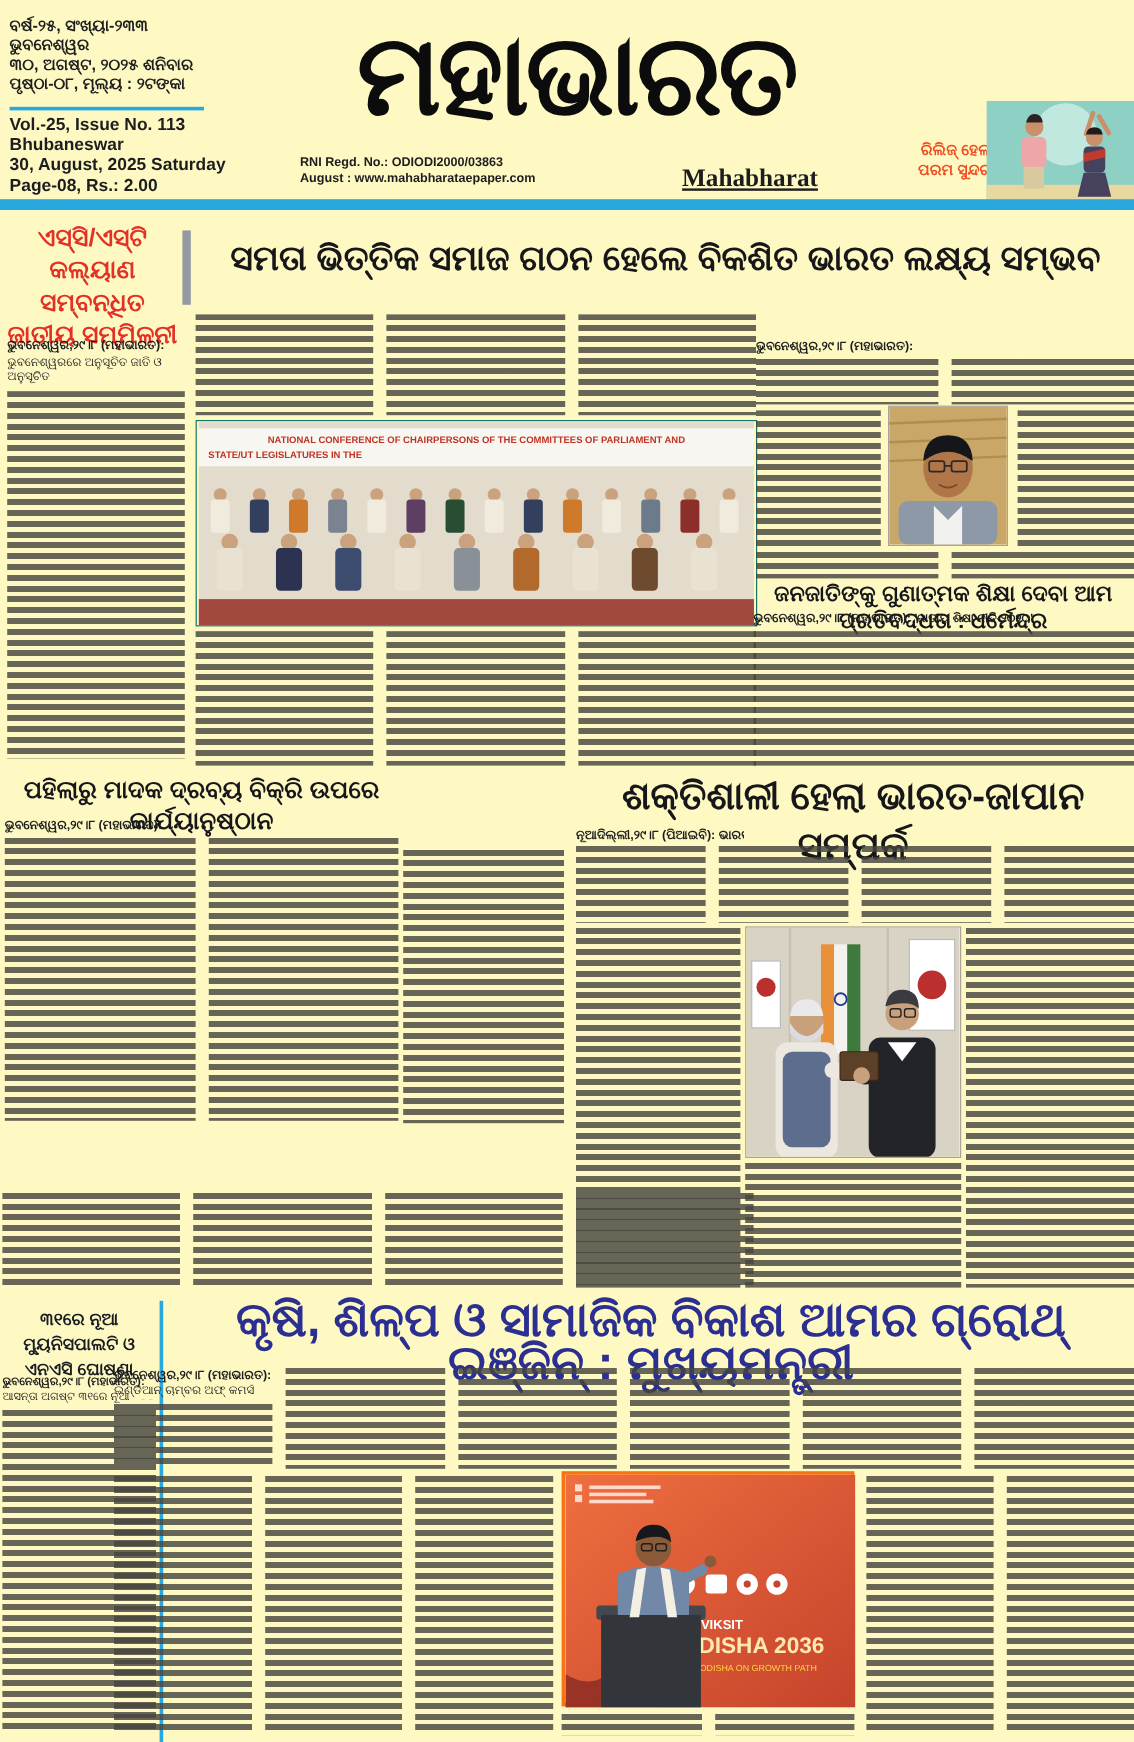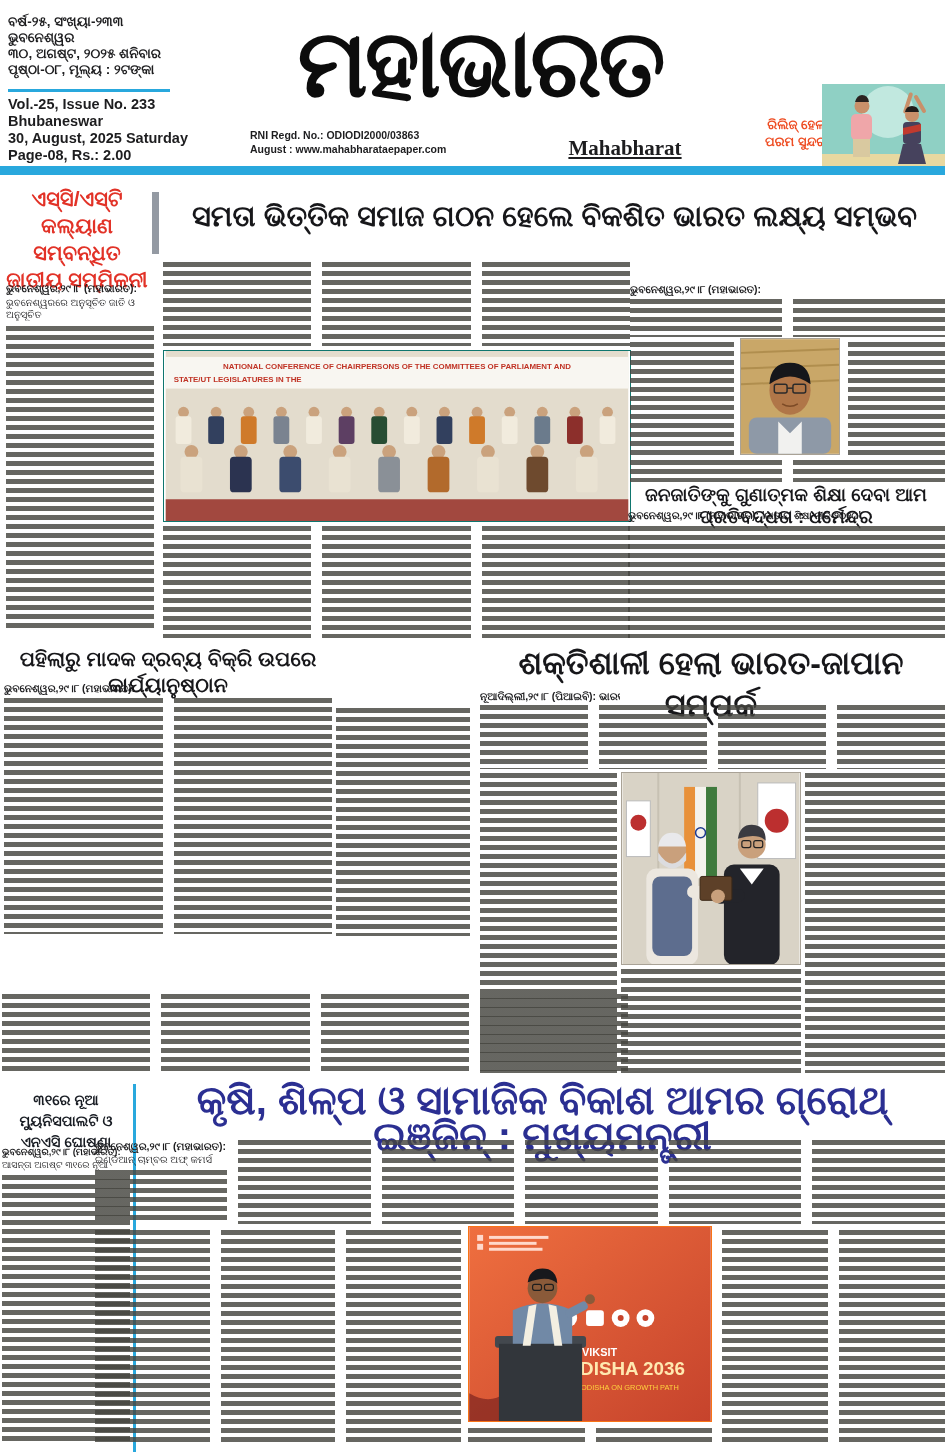--- a/index.html
+++ b/index.html
@@ -1,17 +1,17 @@
 <!DOCTYPE html>
 <html style="--rule_blue: #29a8dd; --headline_red: #e23227; --banner_blue: #2b2f92; --promo_red: #ee4d23; --text_dark: #1d1d1f;"><head>
 <meta charset="utf-8">
 <style>
   *{margin:0;padding:0;box-sizing:border-box}
   html,body{background:#888}
-  #page{position:relative;width:945px;height:1452px;margin:0 auto;background:#ffffff;
+  #page{position:relative;width:945px;height:1452px;margin:0 auto;background:#fef9c3;
         font-family:"Liberation Sans",sans-serif;color:var(--text_dark,#1d1d1f);overflow:hidden}
   .abs{position:absolute}
   .b{font-weight:bold}
   .ctr{text-align:center}
   .greek{background:repeating-linear-gradient(to bottom,#45453f 0 5px,rgba(0,0,0,0) 5px 9px);opacity:.82}
   .gcols{display:flex;gap:11px}
   .gcols>div{flex:1}
   .dateline{font-size:10.5px;font-weight:bold;white-space:nowrap;overflow:hidden}
   .lead{font-size:10px;line-height:12px;overflow:hidden}
   .masthead{font-family:"DejaVu Sans",sans-serif;font-weight:bold;font-size:94px;line-height:128px;
@@ -34,21 +34,21 @@
 <div id="page">
 
   <div class="abs" style="left:8px;top:14px;width:210px">
     <div class="info-line">ବର୍ଷ-୨୫, ସଂଖ୍ୟା-୨୩୩</div>
     <div class="info-line">ଭୁବନେଶ୍ୱର</div>
     <div class="info-line">୩୦, ଅଗଷ୍ଟ, ୨୦୨୫ ଶନିବାର</div>
     <div class="info-line">ପୃଷ୍ଠା-୦୮, ମୂଲ୍ୟ : ୨ଟଙ୍କା</div>
   </div>
   <div class="abs rule-blue" style="left:8px;top:89px;width:162px;height:3px"></div>
   <div class="abs" style="left:8px;top:96px;width:240px">
-    <div class="info-line-en">Vol.-25, Issue No. 233</div>
+    <div class="info-line-en">Vol.-25, Issue No. 113</div>
     <div class="info-line-en">Bhubaneswar</div>
     <div class="info-line-en">30, August, 2025 Saturday</div>
     <div class="info-line-en">Page-08, Rs.: 2.00</div>
   </div>
 
   <div class="abs masthead" style="left:210px;top:0;width:540px;height:130px">ମହାଭାରତ</div>
 
   <div class="abs" style="left:250px;top:129px;width:280px">
     <div class="rni">RNI Regd. No.: ODIODI2000/03863</div>
     <div class="rni">August : www.mahabharataepaper.com</div>
@@ -288,21 +288,21 @@
       <div class="greek"></div>
       <div class="greek"></div>
       <div class="greek"></div>
     </div>
   <div class="abs gcols" style="left:95px;top:1230px;width:366px;height:214px">
       <div class="greek"></div>
       <div class="greek"></div>
       <div class="greek"></div>
     </div>
 
-  <div class="abs" style="left:468px;top:1226px;width:244px;height:196px;border:1px solid #f97316">
+  <div class="abs" style="left:468px;top:1226px;width:244px;height:196px;border:3px solid #f97316">
     <svg viewBox="0 0 244 196" width="242" height="194">
       <defs>
         <linearGradient id="vik" x1="0" y1="0" x2="1" y2="1">
           <stop offset="0" stop-color="#ef6f3f"></stop>
             <stop offset="1" stop-color="#c6432c"></stop>
         </linearGradient>
       </defs>
       <rect width="244" height="196" fill="url(#vik)"></rect>
       <g fill="#ffd9cc">
         <rect x="8" y="8" width="6" height="6"></rect>

